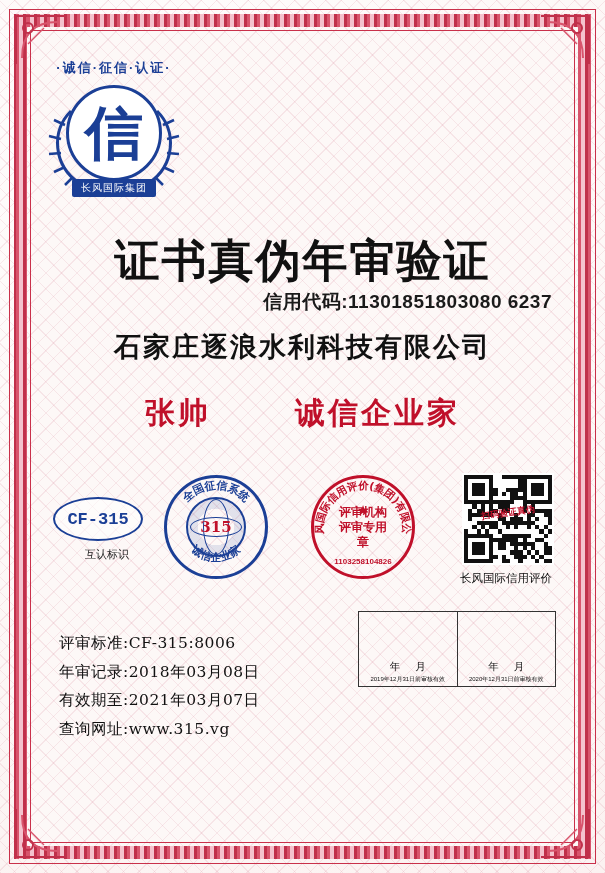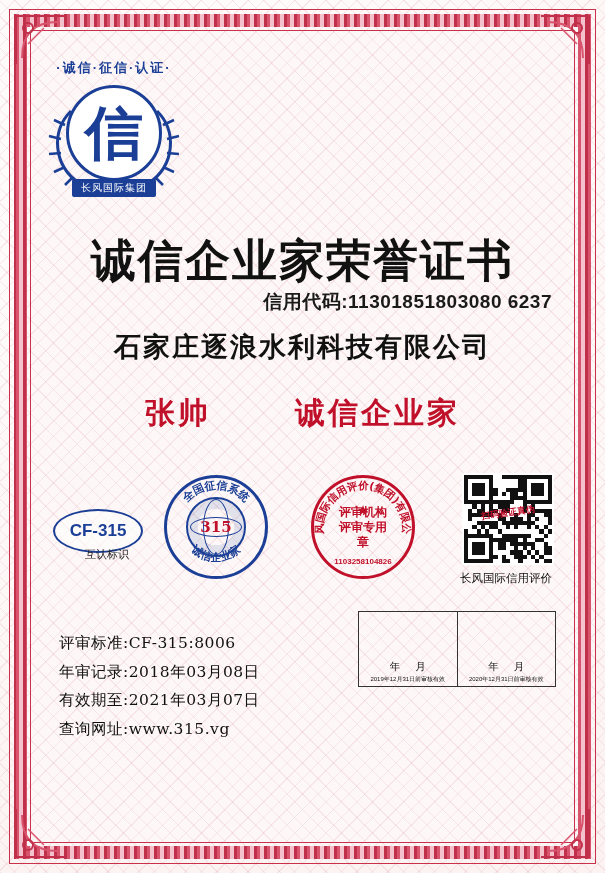--- a/index.html
+++ b/index.html
@@ -187,30 +187,30 @@
   .seal-row {
     position: absolute;
     left: 0; right: 0;
     top: 438px;
     height: 130px;
   }
 
   .cf-badge {
     position: absolute;
     left: 22px;
-    top: 40px;
+    top: 28px;
     width: 86px;
     height: 40px;
     border: 2px solid #1b3f96;
     border-radius: 50%;
     display: flex;
     align-items: center;
     justify-content: center;
     color: #1b3f96;
-    font-family: Liberation Sans, sans-serif;
+    font-family: Liberation Mono, monospace;
     font-weight: bold;
     font-size: 17px;
     background: rgba(255,255,255,0.55);
   }
   .cf-caption {
     position: absolute;
     left: 38px;
     top: 78px;
     width: 60px;
     text-align: right;
@@ -453,21 +453,21 @@
           <path d="M34 66 l-11 -5 M30 80 l-12 -3 M30 94 l-12 1 M34 108 l-11 5 M42 118 l-8 8" stroke="#1b3f96" stroke-width="2.5" fill="none"></path>
           <path d="M132 66 l11 -5 M136 80 l12 -3 M136 94 l12 1 M132 108 l11 5 M124 118 l8 8" stroke="#1b3f96" stroke-width="2.5" fill="none"></path>
         </svg>
         <div class="emblem-circle">
           <span class="emblem-char">信</span>
         </div>
         <div class="emblem-ribbon">长风国际集团</div>
       </div>
     </div>
 
-    <div class="main-title">诚信企业家荣誉证书</div>
+    <div class="main-title">证书真伪年审验证</div>
     <div class="credit-code">信用代码:11301851803080 6237</div>
     <div class="company-name">石家庄逐浪水利科技有限公司</div>
 
     <div class="person-row">
       <span>张帅</span>
       <span>诚信企业家</span>
     </div>
 
     <div class="seal-row">
 

